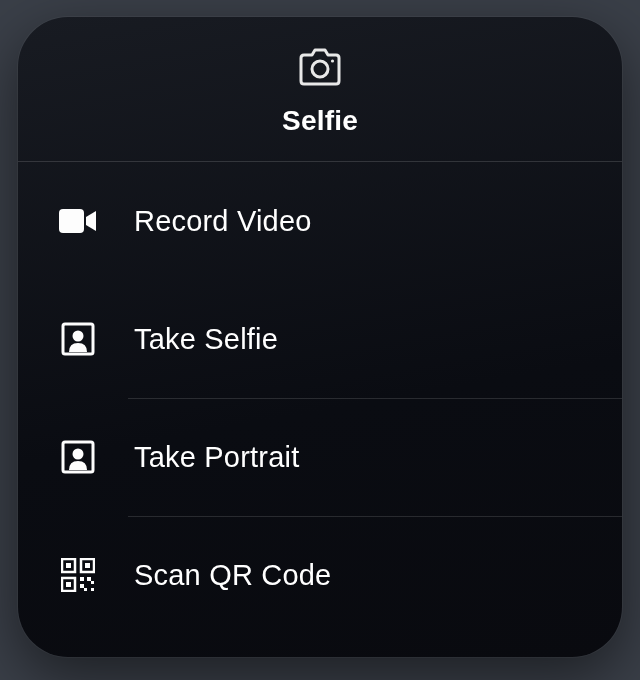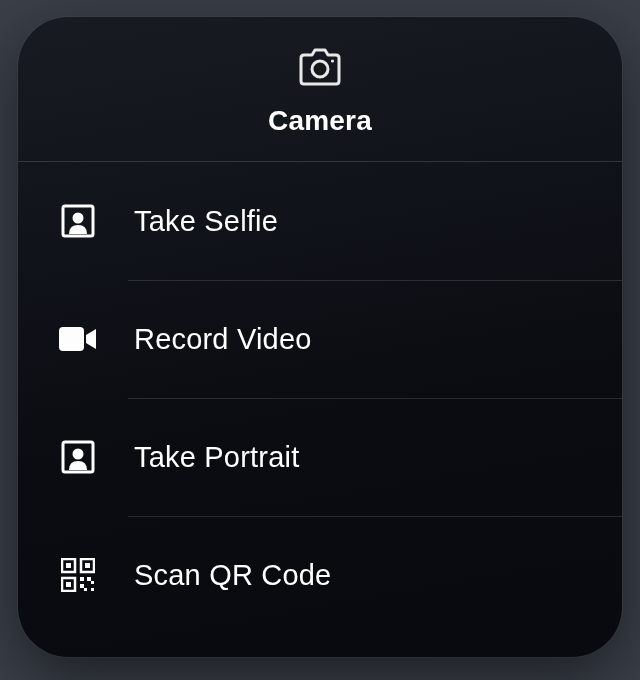--- a/index.html
+++ b/index.html
@@ -92,46 +92,46 @@
 <div class="menu-card">
 
   <div class="header">
     <span class="header-icon">
       <svg width="50" height="40" viewBox="0 0 50 40">
         <path d="M6 11 L6 34 Q6 37 9 37 L41 37 Q44 37 44 34 L44 11 Q44 8 41 8 L33 8 L30 3 L20 3 L17 8 L9 8 Q6 8 6 11 Z" fill="none" stroke="#e8e8e8" stroke-width="3" stroke-linejoin="round"></path>
         <circle cx="25" cy="22" r="8" fill="none" stroke="#e8e8e8" stroke-width="3"></circle>
         <circle cx="37.5" cy="14" r="1.6" fill="#e8e8e8"></circle>
       </svg>
     </span>
-    <div class="header-title">Camera</div>
+    <div class="header-title">Selfie</div>
   </div>
 
   <div class="menu-list">
+
+    <div class="menu-item">
+      <div class="menu-item-divider"></div>
+      <span class="menu-icon">
+        <svg width="40" height="30" viewBox="0 0 40 30">
+          <rect x="1" y="3" width="25" height="24" rx="4" fill="#fdfdfd"></rect>
+          <path d="M28 11 L38 5 L38 25 L28 19 Z" fill="#fdfdfd"></path>
+        </svg>
+      </span>
+      <span class="menu-label">Record Video</span>
+    </div>
 
     <div class="menu-item">
 
       <span class="menu-icon">
         <svg width="36" height="36" viewBox="0 0 36 36">
           <rect x="3" y="3" width="30" height="30" rx="2" fill="none" stroke="#fdfdfd" stroke-width="3"></rect>
           <circle cx="18" cy="15" r="5.5" fill="#fdfdfd"></circle>
           <path d="M9 31 Q9 22 18 22 Q27 22 27 31 Z" fill="#fdfdfd"></path>
         </svg>
       </span>
       <span class="menu-label">Take Selfie</span>
-    </div>
-
-    <div class="menu-item">
-      <div class="menu-item-divider"></div>
-      <span class="menu-icon">
-        <svg width="40" height="30" viewBox="0 0 40 30">
-          <rect x="1" y="3" width="25" height="24" rx="4" fill="#fdfdfd"></rect>
-          <path d="M28 11 L38 5 L38 25 L28 19 Z" fill="#fdfdfd"></path>
-        </svg>
-      </span>
-      <span class="menu-label">Record Video</span>
     </div>
 
     <div class="menu-item">
       <div class="menu-item-divider"></div>
       <span class="menu-icon">
         <svg width="36" height="36" viewBox="0 0 36 36">
           <rect x="3" y="3" width="30" height="30" rx="2" fill="none" stroke="#fdfdfd" stroke-width="3"></rect>
           <circle cx="18" cy="15" r="5.5" fill="#fdfdfd"></circle>
           <path d="M9 31 Q9 22 18 22 Q27 22 27 31 Z" fill="#fdfdfd"></path>
         </svg>

